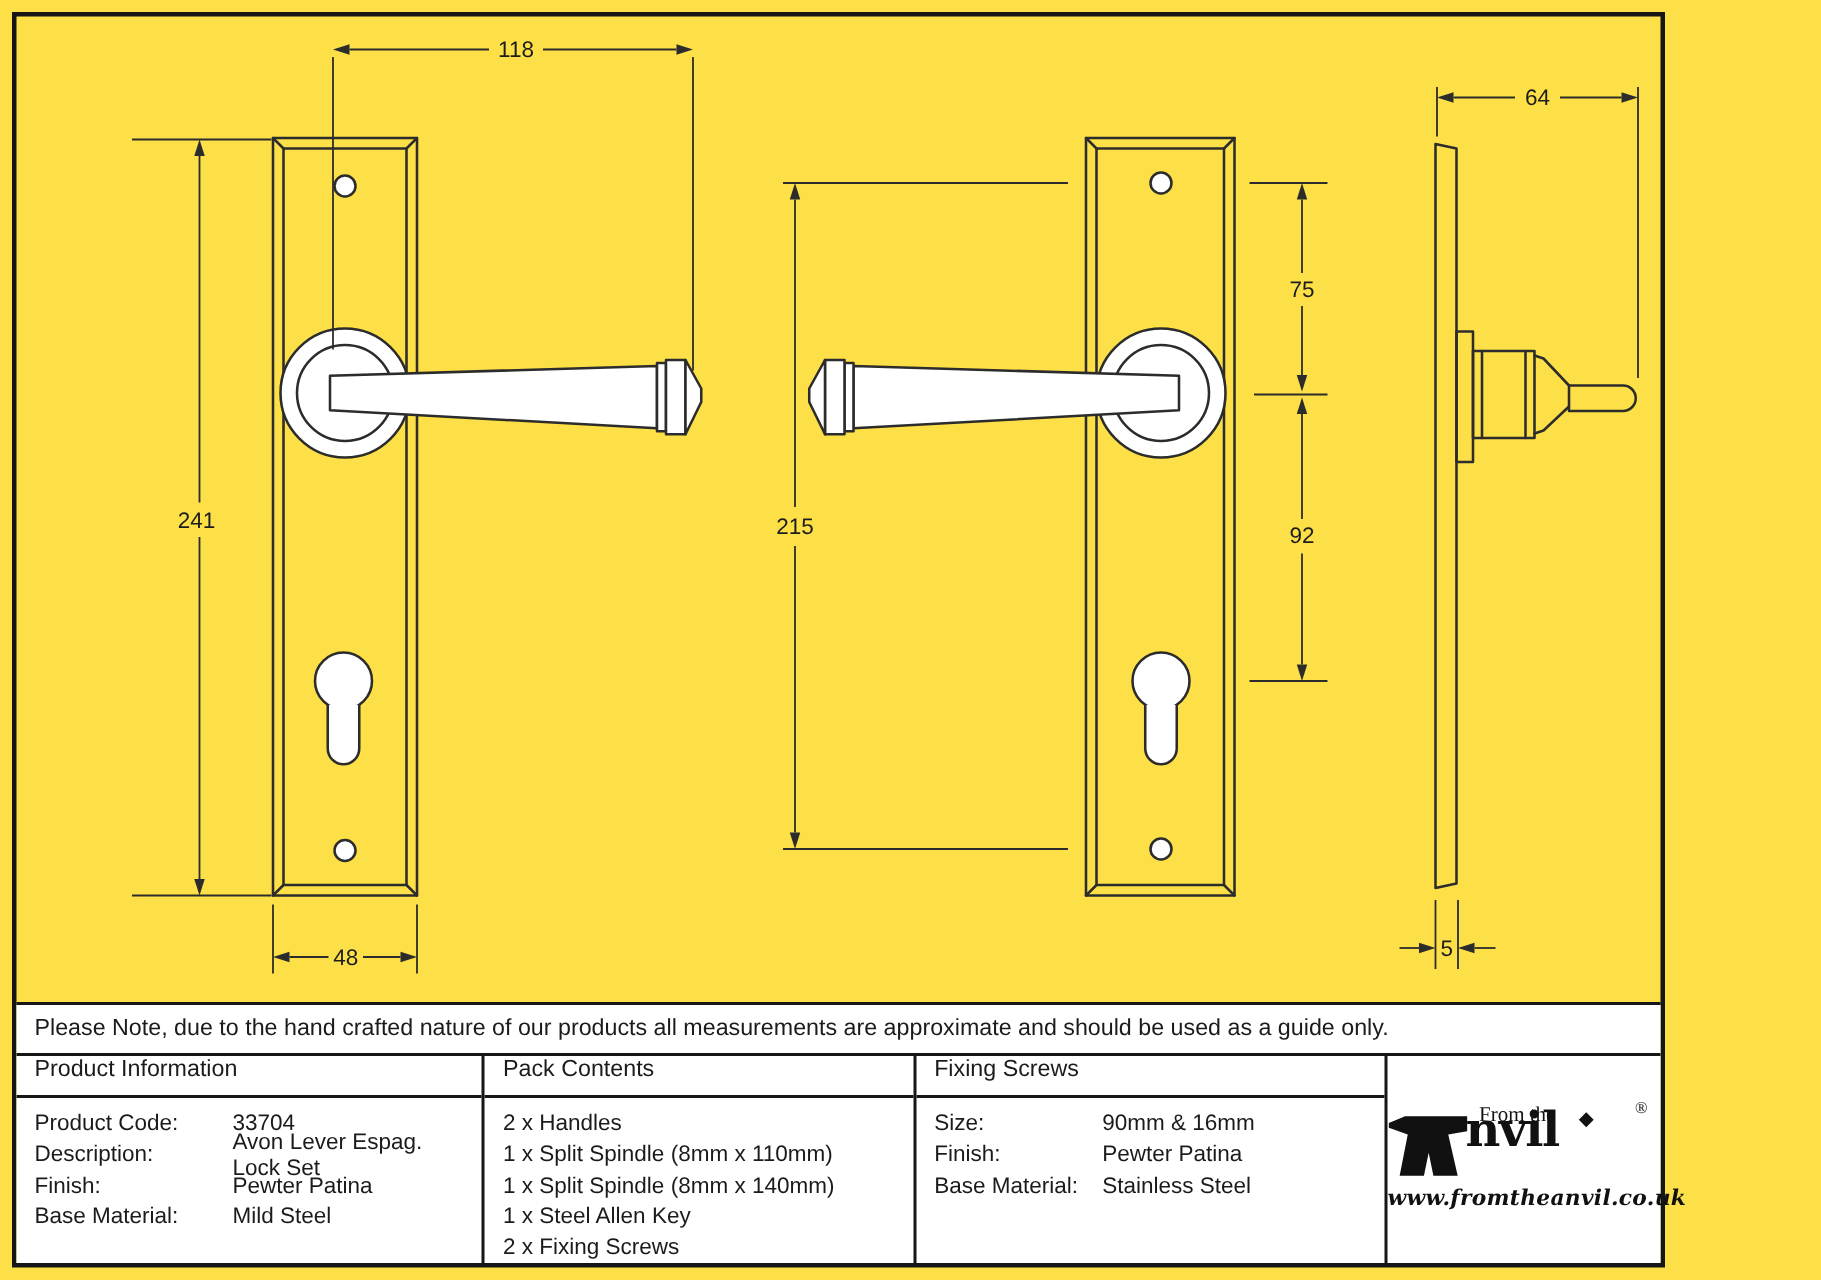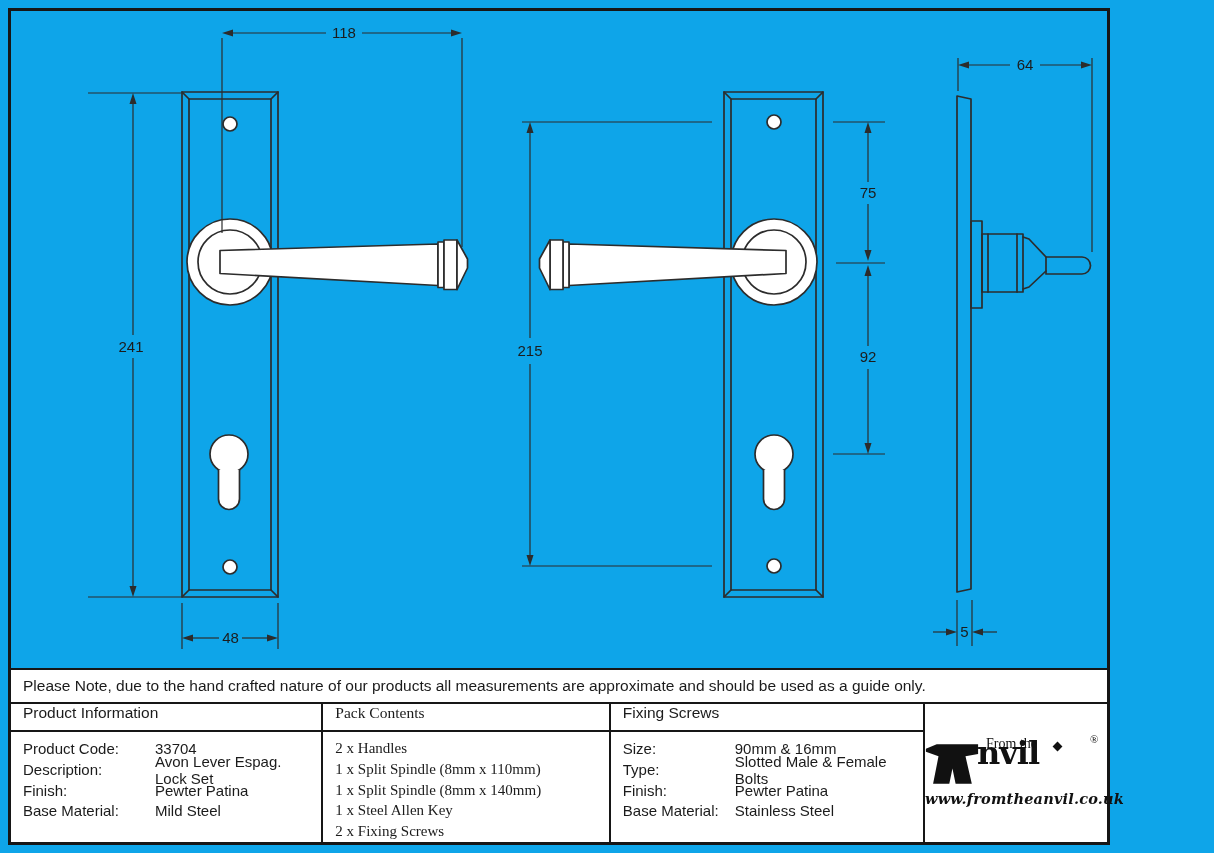--- a/index.html
+++ b/index.html
@@ -1,38 +1,38 @@
 <!DOCTYPE html>
 <html><head>
 <meta charset="utf-8">
 <style>
   html,body { margin:0; padding:0; background:#ffffff; }
   .page {
-    position:relative; width:1214px; height:853px; background:#0ea5e9;
+    position:relative; width:1214px; height:853px; background:#fde047;
     font-family:"Liberation Sans", sans-serif; color:#1b1b1b; overflow:hidden;
   }
   svg text { font-family:"Liberation Sans", sans-serif; font-size:15px; fill:#1c1c1c; }
   .drawings-svg { position:absolute; left:0; top:0; z-index:1; pointer-events:none; }
 
   .frame {
     position:absolute; left:8px; top:8px; width:1102px; height:837px;
     border:3px solid #161616; box-sizing:border-box;
     display:flex; flex-direction:column; z-index:2; background:transparent;
   }
   .draw-area { height:659px; border-bottom:2px solid #161616; }
   .note-row {
     height:32px; border-bottom:2px solid #161616;
     display:flex; align-items:center; padding:0 12px; font-size:15.5px;
     background:#fff;
   }
   .table-area { flex:1; display:flex; background:#fff; }
   .col { display:flex; flex-direction:column; box-sizing:content-box; }
   .col-divider { border-right:2px solid #161616; }
   .col1 { width:336px; }
-  .col2 { width:309px;font-family:Liberation Serif, serif; }
+  .col2 { width:309px; }
   .col3 { width:338px; }
   .col4 { flex:1; align-items:center; justify-content:center; }
   .col-header {
     height:26px; border-bottom:2px solid #161616;
     display:flex; padding:0 12px; font-size:15.5px;
   }
   .col-body { flex:1; padding:7px 12px 0 12px; font-size:15px; }
   .kv-row { display:flex; height:20.7px; align-items:center; }
   .kv-label-wide { width:132px; flex:none; }
   .kv-label-mid  { width:112px; flex:none; }
@@ -248,24 +248,20 @@
       <div class="col col3 col-divider">
         <div class="col-header">
           <span>Fixing Screws</span>
         </div>
         <div class="col-body">
           <div class="kv-row">
             <span class="kv-label-mid">Size:</span>
             <span>90mm &amp; 16mm</span>
           </div>
           <div class="kv-row">
-            <span class="kv-label-mid">Type:</span>
-            <span>Slotted Male &amp; Female Bolts</span>
-          </div>
-          <div class="kv-row">
             <span class="kv-label-mid">Finish:</span>
             <span>Pewter Patina</span>
           </div>
           <div class="kv-row">
             <span class="kv-label-mid">Base Material:</span>
             <span>Stainless Steel</span>
           </div>
         </div>
       </div>
 

